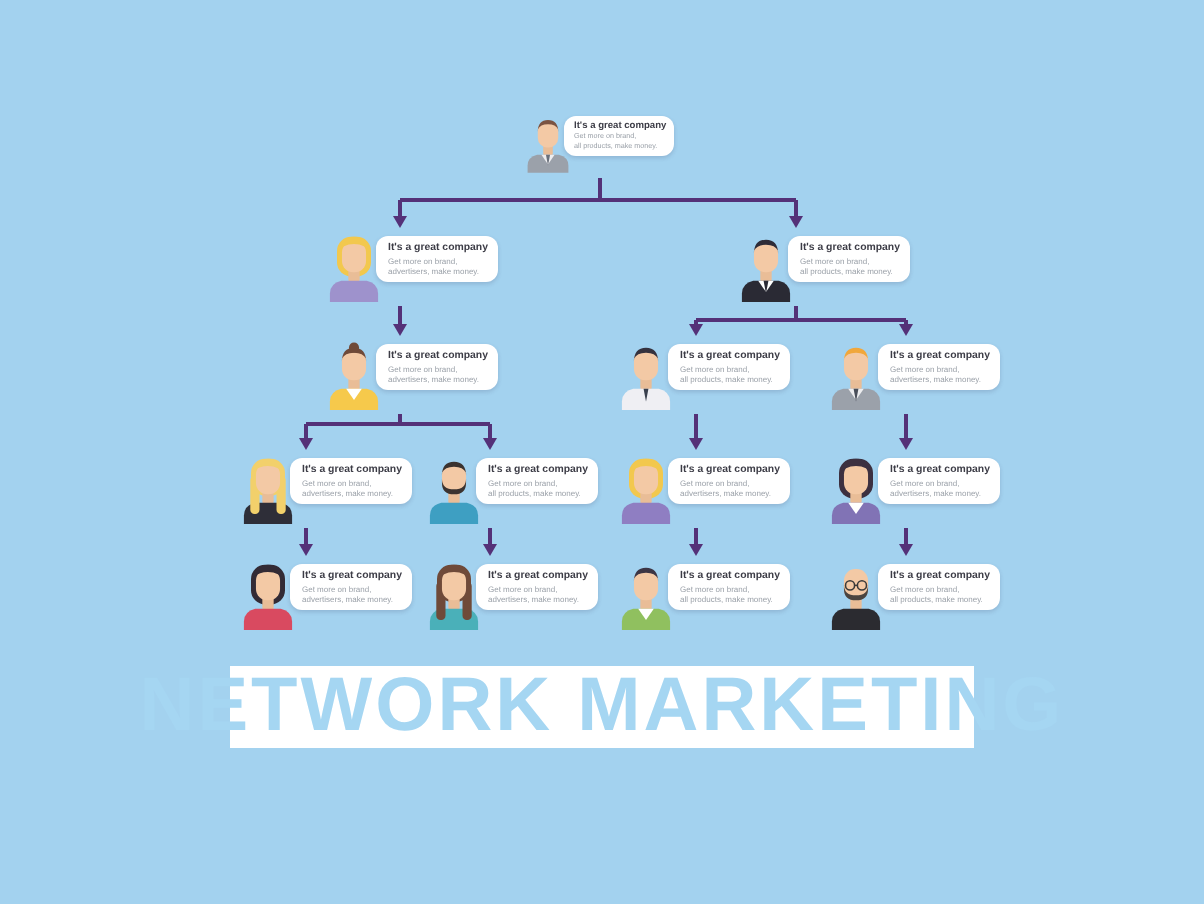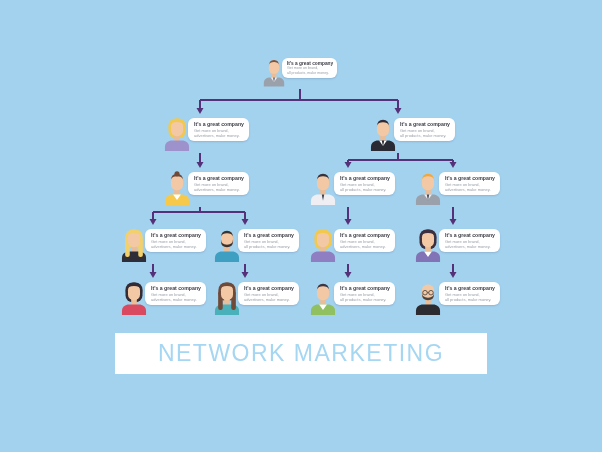--- a/index.html
+++ b/index.html
@@ -21,21 +21,21 @@
   .bubble-title { font-size:5.2px; font-weight:bold; color:var(--title-c,#3C3C46); line-height:1.25; white-space:nowrap; }
   .bubble-line  { font-size:4px; color:var(--body-c,#9AA0A8); line-height:1.3; white-space:nowrap; }
 
   .node.small .avatar { width:24px; height:30px; }
   .node.small .bubble { min-width:50px; padding:2.5px 4px 2.5px 5px; }
   .node.small .bubble-title { font-size:4.8px; }
   .node.small .bubble-line  { font-size:3.6px; }
 
   .banner { position:absolute; left:115px; top:333px; width:372px; height:41px;
             background:var(--banner-bg,#fff); display:flex; align-items:center; justify-content:center; }
-  .banner span { font-size:23px; font-weight:normal; letter-spacing:1.5px;
+  .banner span { font-size:38px; font-weight:bold; letter-spacing:1.5px;
                  color:var(--banner-text,#A5D6F2); white-space:nowrap; }
 </style>
 </head>
 <body>
 
 <div class="canvas">
 
   <svg class="connectors" viewBox="0 0 602 452" xmlns="http://www.w3.org/2000/svg">
 
     <path d="M300,89 V100"></path>

